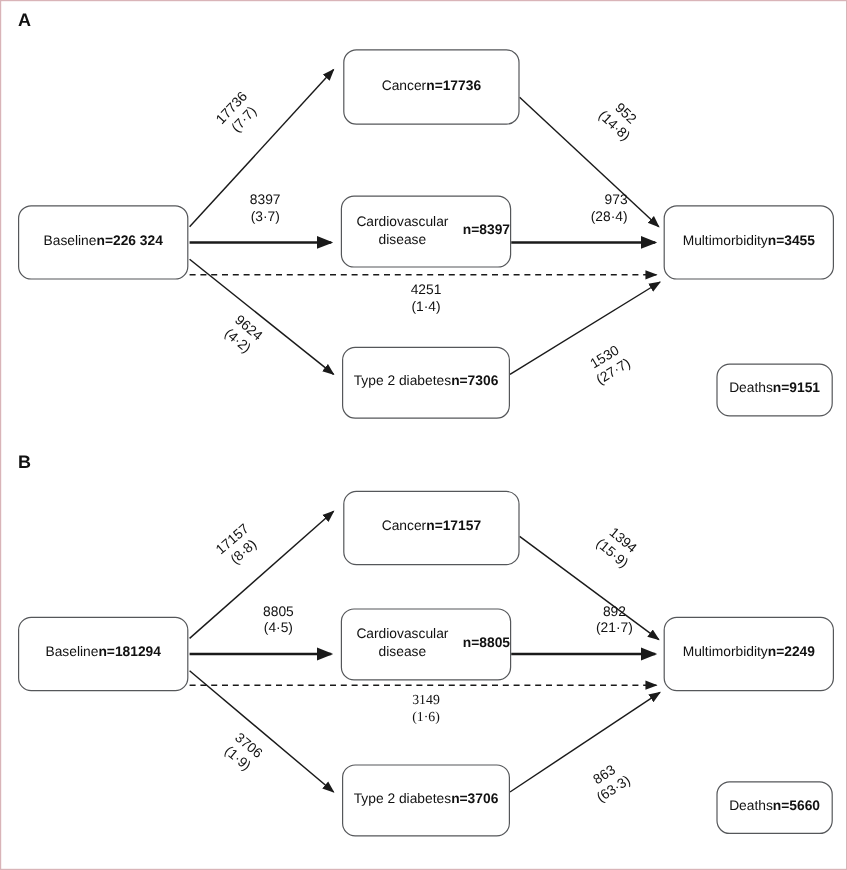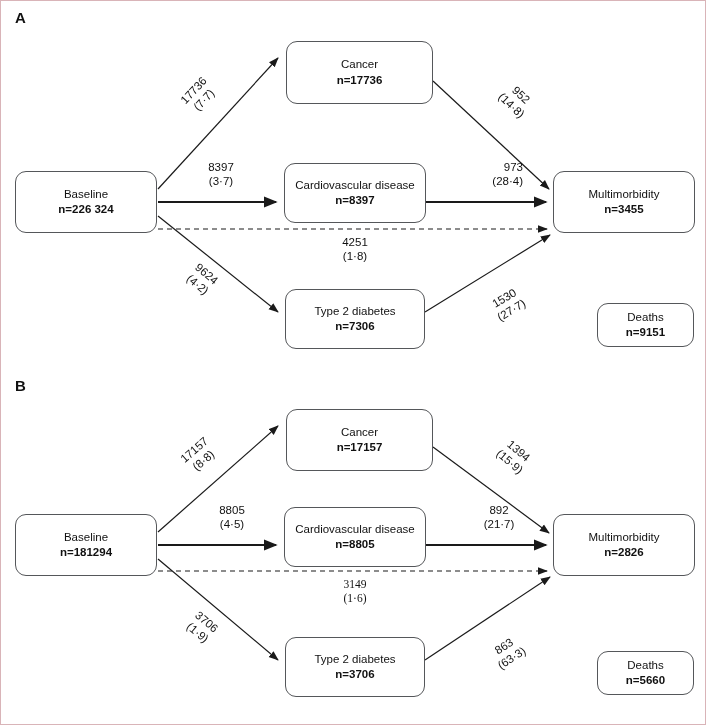--- a/index.html
+++ b/index.html
@@ -46,21 +46,21 @@
   }
   #panel-b .svg-layer { height: 357px; }
 
   .node {
     position: absolute;
     box-sizing: border-box;
     border: 1.3px solid #55575a;
     border-radius: 11px;
     background: #ffffff;
     display: flex;
-    flex-direction: column;
+    flex-direction: row;
     align-items: center;
     justify-content: center;
     text-align: center;
     line-height: 1.32;
     font-size: 11.5px;
     color: #111111;
   }
   .node .n-title { display: block; }
   .node .n-count { display: block; font-weight: bold; }
 
@@ -150,21 +150,21 @@
       <span class="lbl-p">(3·7)</span>
     </div>
 
     <div class="edge-label" style="left:166px; top:264px; width:70px; transform:rotate(40deg);">
       <span class="lbl-n">9624</span>
       <span class="lbl-p">(4·2)</span>
     </div>
 
     <div class="edge-label" style="left:319px; top:234px; width:70px;">
       <span class="lbl-n">4251</span>
-      <span class="lbl-p">(1·8)</span>
+      <span class="lbl-p">(1·4)</span>
     </div>
 
     <div class="edge-label" style="left:480px; top:85px; width:70px; transform:rotate(43deg);">
       <span class="lbl-n">952</span>
       <span class="lbl-p">(14·8)</span>
     </div>
 
     <div class="edge-label" style="left:452px; top:159px; width:70px;text-align:right;">
       <span class="lbl-n">973</span>
       <span class="lbl-p">(28·4)</span>
@@ -220,21 +220,21 @@
       <span class="n-count">n=8805</span>
     </div>
 
     <div class="node" style="left:284px; top:268px; width:140px; height:60px;">
       <span class="n-title">Type 2 diabetes</span>
       <span class="n-count">n=3706</span>
     </div>
 
     <div class="node" style="left:552px; top:145px; width:142px; height:62px;">
       <span class="n-title">Multimorbidity</span>
-      <span class="n-count">n=2826</span>
+      <span class="n-count">n=2249</span>
     </div>
 
     <div class="node" style="left:596px; top:282px; width:97px; height:44px;">
       <span class="n-title">Deaths</span>
       <span class="n-count">n=5660</span>
     </div>
 
     <div class="edge-label" style="left:163px; top:72px; width:70px; transform:rotate(-41deg);">
       <span class="lbl-n">17157</span>
       <span class="lbl-p">(8·8)</span>
@@ -253,21 +253,21 @@
     <div class="edge-label" style="left:319px; top:208px; width:70px;font-family:Liberation Serif, serif;">
       <span class="lbl-n">3149</span>
       <span class="lbl-p">(1·6)</span>
     </div>
 
     <div class="edge-label" style="left:478px; top:73px; width:70px; transform:rotate(40deg);">
       <span class="lbl-n">1394</span>
       <span class="lbl-p">(15·9)</span>
     </div>
 
-    <div class="edge-label" style="left:463px; top:134px; width:70px;">
+    <div class="edge-label" style="left:476px; top:134px; width:70px;">
       <span class="lbl-n">892</span>
       <span class="lbl-p">(21·7)</span>
     </div>
 
     <div class="edge-label" style="left:472px; top:269px; width:70px; transform:rotate(-33deg);">
       <span class="lbl-n">863</span>
       <span class="lbl-p">(63·3)</span>
     </div>
   </div>
 

